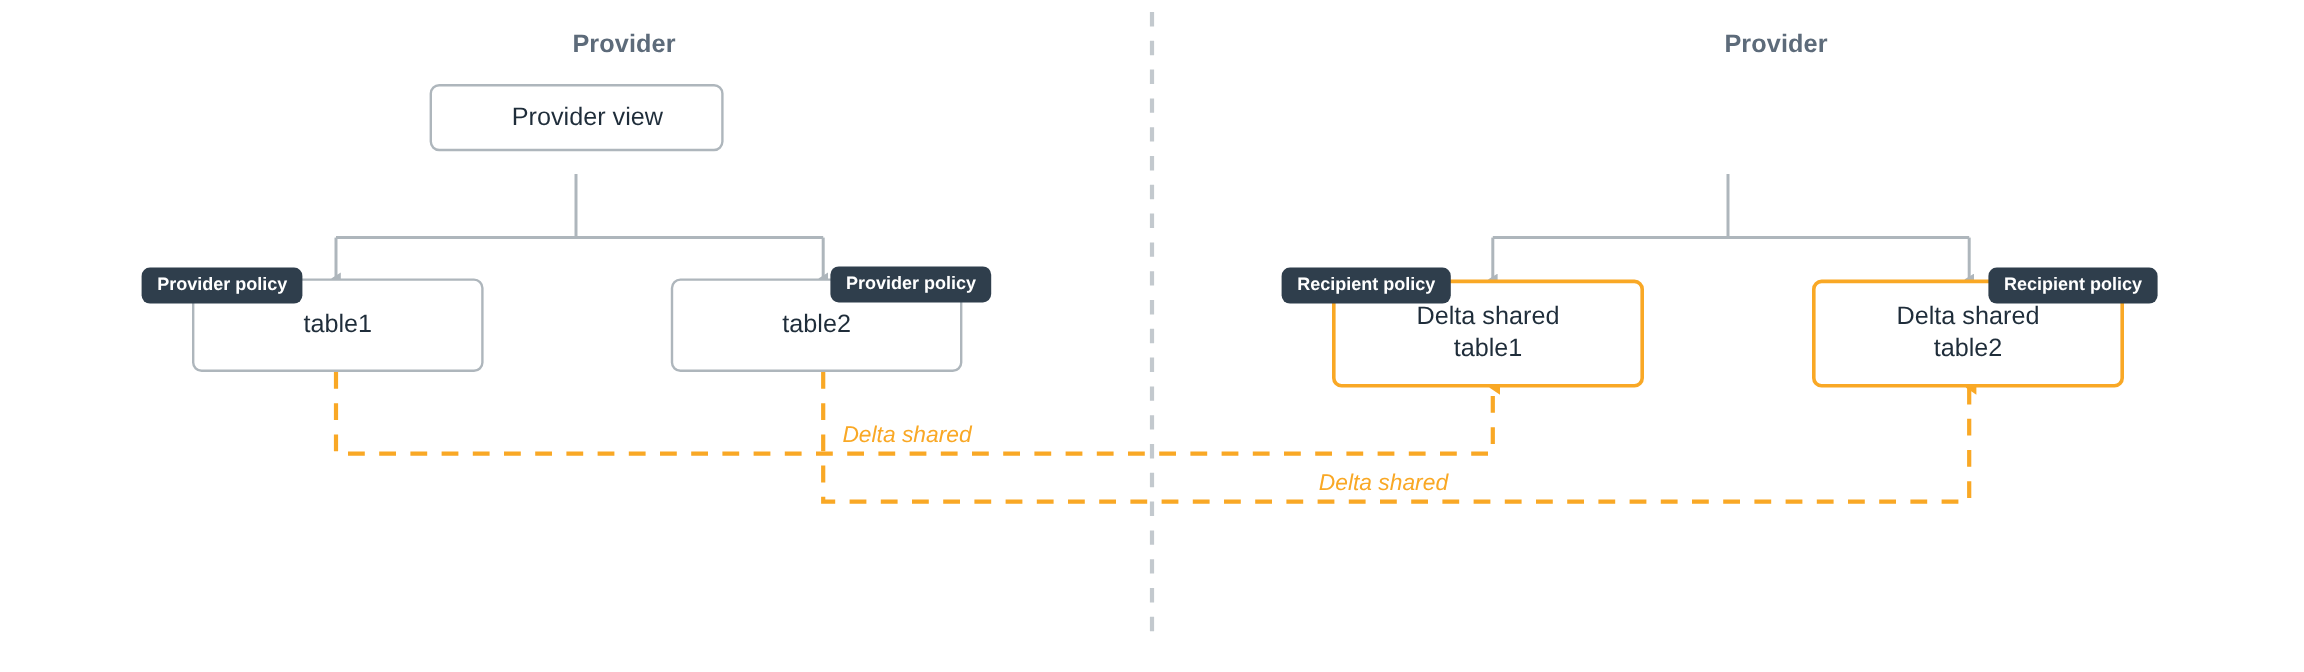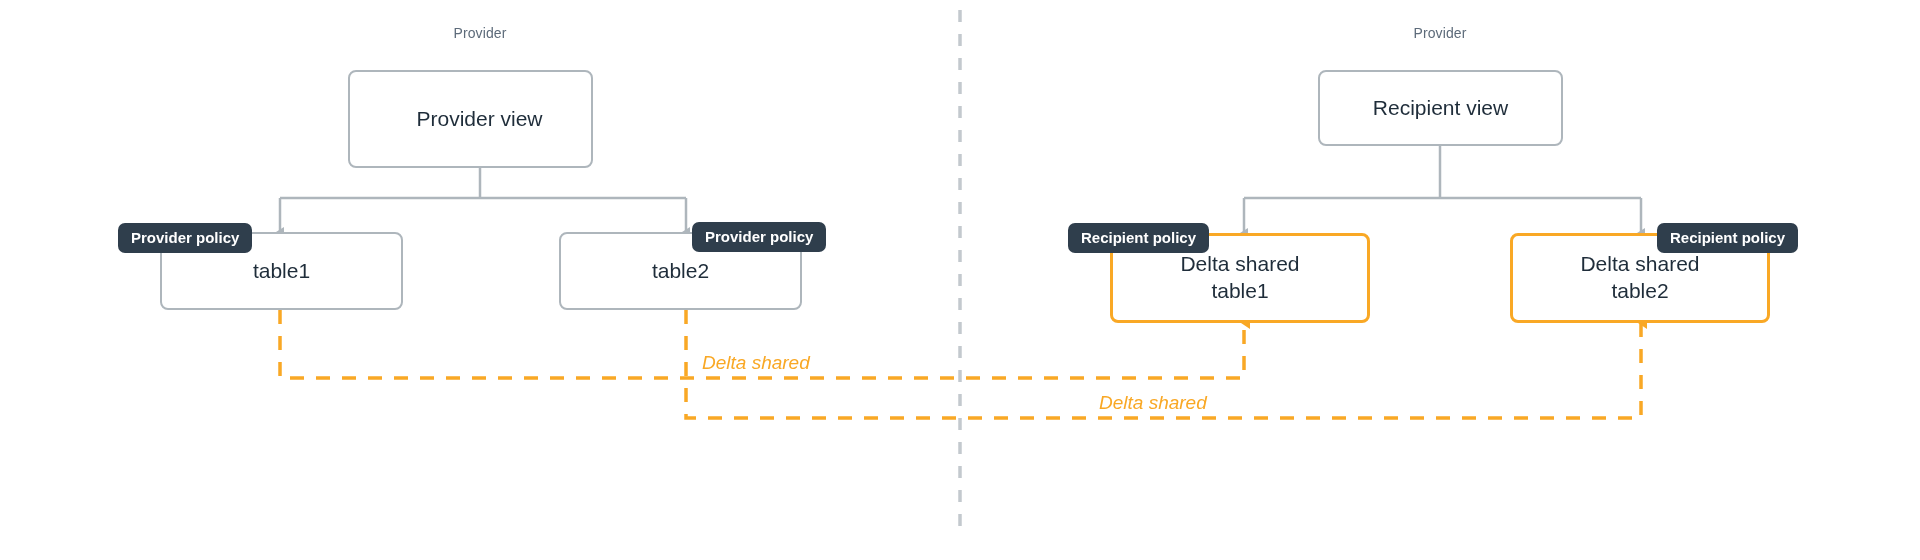--- a/index.html
+++ b/index.html
@@ -23,26 +23,27 @@
   svg.layer {
     position: absolute;
     left: 0;
     top: 0;
     width: 1920px;
     height: 560px;
     pointer-events: none;
   }
   .section-title {
     position: absolute;
-    font-size: 14px;
-    font-weight: normal;
+    font-size: 21px;
+    font-weight: bold;
     color: #5d6b7a;
     letter-spacing: 0.1px;
     white-space: nowrap;
     transform: translateX(-50%);
+    margin-left: 40px;
   }
   .node-box {
     position: absolute;
     box-sizing: border-box;
     background: #ffffff;
     border: 2px solid #aeb6bc;
     border-radius: 8px;
     display: flex;
     align-items: center;
     justify-content: center;
@@ -107,23 +108,22 @@
     <path d="M1641,198 L1641,233" stroke="#aeb6bc" stroke-width="2.5" fill="none" marker-end="url(#arrowGrey)"></path>
 
     <path d="M280,310 L280,378 L1244,378 L1244,323" stroke="#f9a825" stroke-width="3.5" fill="none" stroke-dasharray="14 12" marker-end="url(#arrowOrangeUp)"></path>
 
     <path d="M686,310 L686,418 L1641,418 L1641,323" stroke="#f9a825" stroke-width="3.5" fill="none" stroke-dasharray="14 12" marker-end="url(#arrowOrangeUp)"></path>
   </svg>
 
   <div class="section-title" style="left:480px; top:25px;">Provider</div>
   <div class="section-title" style="left:1440px; top:25px;">Provider</div>
 
-  <div class="node-box" style="left:348px; top:70px; width:245px; height:98px;padding-left:18px;">Provider view</div>
+  <div class="node-box" style="left:358px; top:70px; width:245px; height:56px;padding-left:18px;">Provider view</div>
 
-  <div class="node-box" style="left:1318px; top:70px; width:245px; height:76px;">Recipient view</div>
 
   <div class="node-box" style="left:160px; top:232px; width:243px; height:78px;">table1</div>
   <div class="policy-badge" style="left:118px; top:223px;">Provider policy</div>
 
   <div class="node-box" style="left:559px; top:232px; width:243px; height:78px;">table2</div>
   <div class="policy-badge" style="left:692px; top:222px;">Provider policy</div>
 
   <div class="node-box shared" style="left:1110px; top:233px; width:260px; height:90px;">Delta shared
 table1</div>
   <div class="policy-badge" style="left:1068px; top:223px;">Recipient policy</div>

